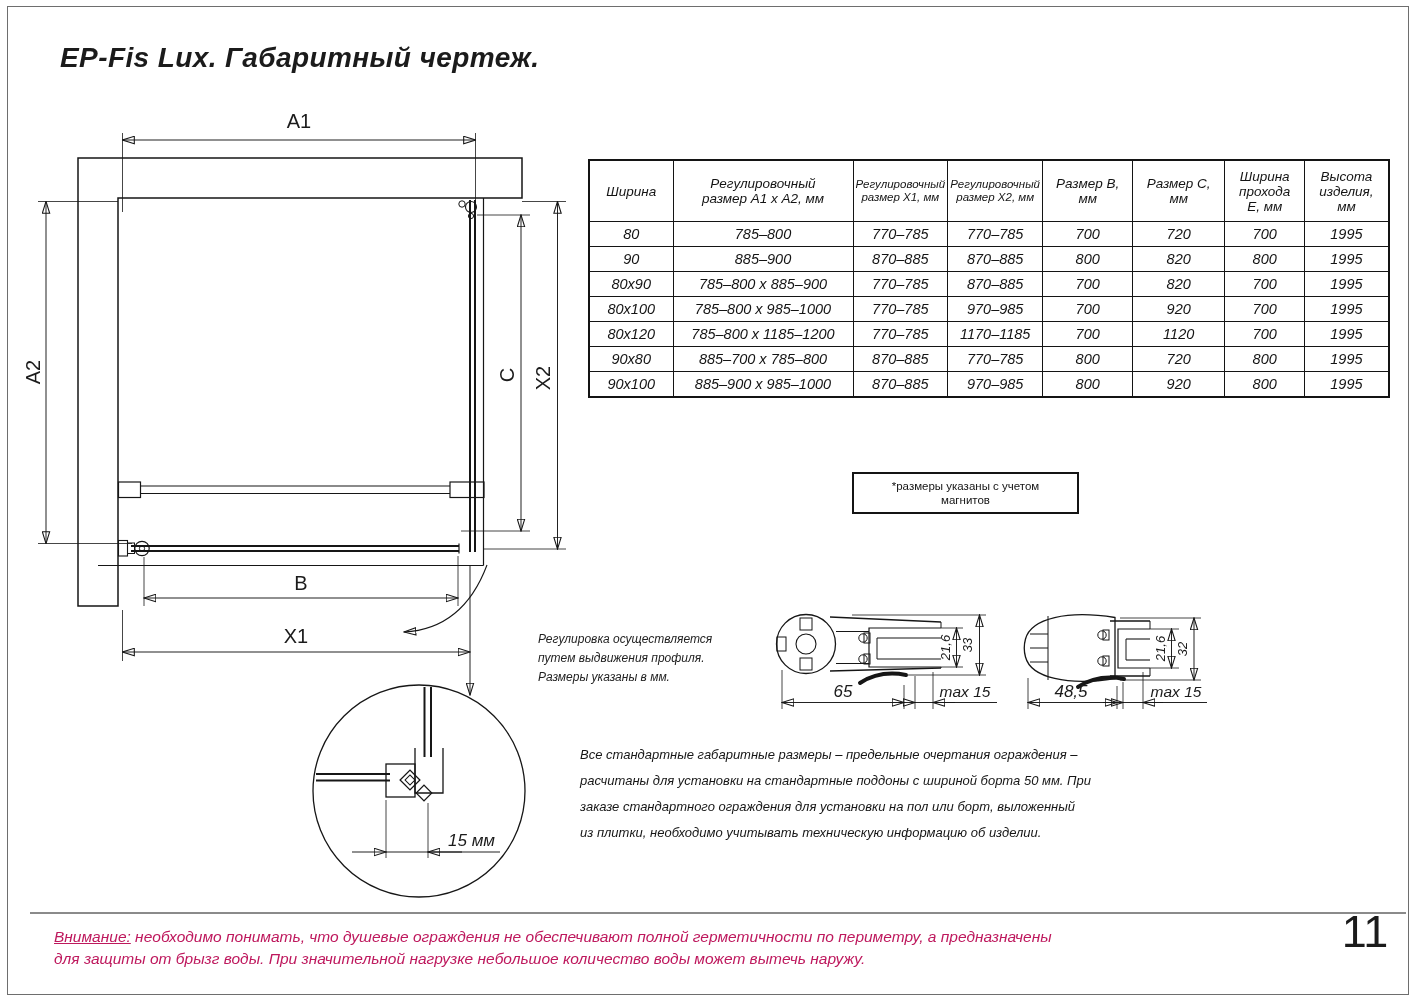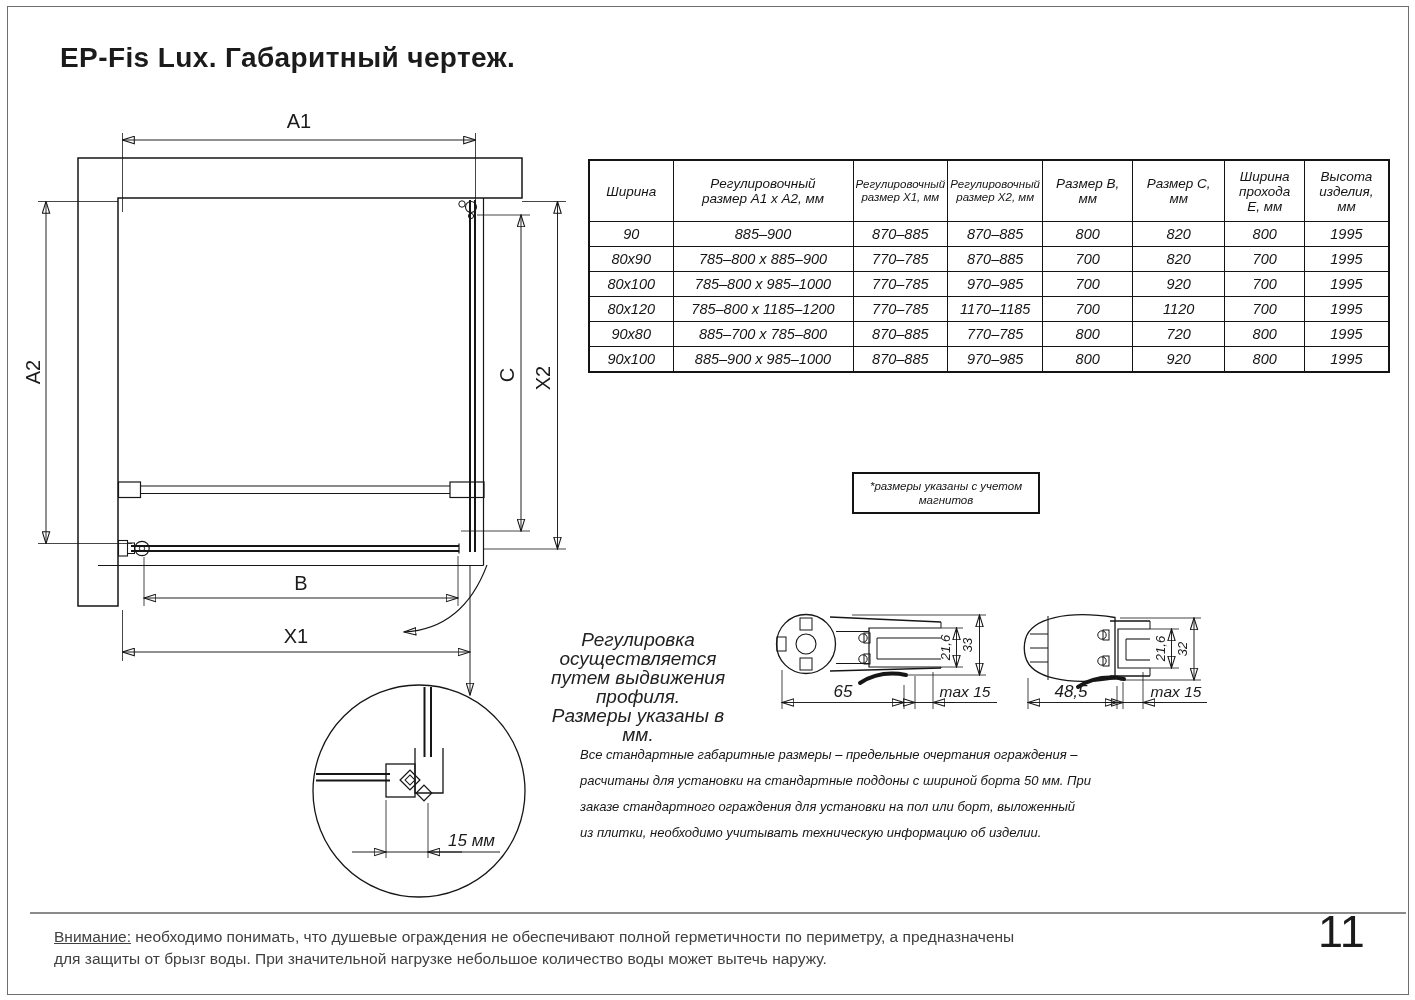--- a/index.html
+++ b/index.html
@@ -2,21 +2,21 @@
 <html><head>
 <meta charset="utf-8">
 <style>
   html,body{margin:0;padding:0}
   body{
     width:1415px;height:1000px;position:relative;background:#fff;
     font-family:"Liberation Sans",sans-serif;color:#141414;overflow:hidden;
   }
   .abs{position:absolute}
   #page-border{left:7px;top:6px;width:1400px;height:987px;border:1px solid #6e6e6e;pointer-events:none}
-  #title{left:60px;top:42px;font-size:28px;font-weight:bold;letter-spacing:.4px;color:#1b1b1b}
+  #title{left:60px;top:42px;font-size:28px;font-style:italic;font-weight:bold;letter-spacing:.4px;color:#1b1b1b}
 
   
   #draw{left:0;top:0}
   #draw line,#draw path,#draw rect,#draw circle{stroke:#161616;fill:none}
   .w15{stroke-width:1.5}.w13{stroke-width:1.3}.w12{stroke-width:1.2}.w11{stroke-width:1.1}
   .w2{stroke-width:2}.w1{stroke-width:1}
   .dim{stroke-width:.95}.ext{stroke-width:.8;stroke:#3a3a3a}
   .wf{fill:#fff}
   #draw text{stroke:none;fill:#1b1b1b;font-family:"Liberation Sans",sans-serif}
   .lbl{font-size:20px}
@@ -25,28 +25,28 @@
   .dimts{font-size:13px;font-style:italic}
   .seal{stroke:#222;stroke-width:4;stroke-linecap:round}
 
   
   #spec-table{left:588px;top:159px}
   #spec-table table{border-collapse:collapse;table-layout:fixed;border:2px solid #141414}
   #spec-table th,#spec-table td{border:1px solid #141414;text-align:center;vertical-align:middle;font-style:italic;padding:0 2px;overflow:hidden}
   #spec-table thead th{height:60px;font-size:13.5px;font-weight:normal;white-space:pre-line;line-height:15px}
   #spec-table thead th.hs{font-size:11.5px;line-height:13px}
   #spec-table tbody td{height:24px;font-size:14.5px}
-  #footnote{left:852px;top:472px;width:188px;height:42px;border:2px solid #141414;box-sizing:border-box;
-    background:#fff;font-size:11.5px;font-style:italic;text-align:center;line-height:14px;padding-top:5px;white-space:pre-line}
-
-  #adjust-note{left:538px;top:630px;width:200px;text-align:center;font-size:19px;font-style:italic;line-height:19px;white-space:pre-line;color:#222}
+  #footnote{left:852px;top:472px;width:227px;height:42px;border:2px solid #141414;box-sizing:border-box;
+    background:#fff;font-size:11.5px;text-align:center;line-height:14px;padding-top:5px;white-space:pre-line}
+
+  #adjust-note{left:538px;top:630px;width:200px;text-align:left;font-size:12px;font-style:italic;line-height:19px;white-space:pre-line;color:#222}
   #body-par{left:580px;top:742px;width:748px;font-size:13px;font-style:italic;line-height:26px;white-space:pre-line;color:#161616}
-  #warning{left:54px;top:926px;width:1100px;font-size:15.5px;line-height:22px;white-space:pre-line;color:#404040}
+  #warning{left:54px;top:926px;width:1100px;font-size:15.5px;font-style:italic;line-height:22px;white-space:pre-line;color:#be185d}
   #warning .u{text-decoration:underline}
-  #page-num{left:1318px;top:906px;width:94px;font-size:45px;color:#1b1b1b}
+  #page-num{left:1318px;top:906px;width:94px;text-align:center;font-size:45px;color:#1b1b1b}
 </style>
 </head>
 <body>
 
 <svg id="draw" class="abs" width="1415" height="1000" viewBox="0 0 1415 1000">
   <defs>
     <pattern id="hatch" patternUnits="userSpaceOnUse" width="20" height="20">
       <path d="M-2,22 L22,-2" stroke="#3c3c3c" stroke-width="0.9" fill="none"></path>
     </pattern>
     <marker id="arr" viewBox="0 0 12 8" refX="11.5" refY="4" markerWidth="13" markerHeight="9" markerUnits="userSpaceOnUse" orient="auto-start-reverse">
@@ -295,20 +295,30 @@
         <th>Ширина
 прохода
 Е, мм</th>
         <th>Высота
 изделия,
 мм</th>
       </tr>
     </thead>
     <tbody>
       <tr>
+        <td>80</td>
+          <td>785–800</td>
+          <td>770–785</td>
+          <td>770–785</td>
+          <td>700</td>
+          <td>720</td>
+          <td>700</td>
+          <td>1995</td>
+      </tr>
+      <tr>
         <td>90</td>
           <td>885–900</td>
           <td>870–885</td>
           <td>870–885</td>
           <td>800</td>
           <td>820</td>
           <td>800</td>
           <td>1995</td>
       </tr>
       <tr>

